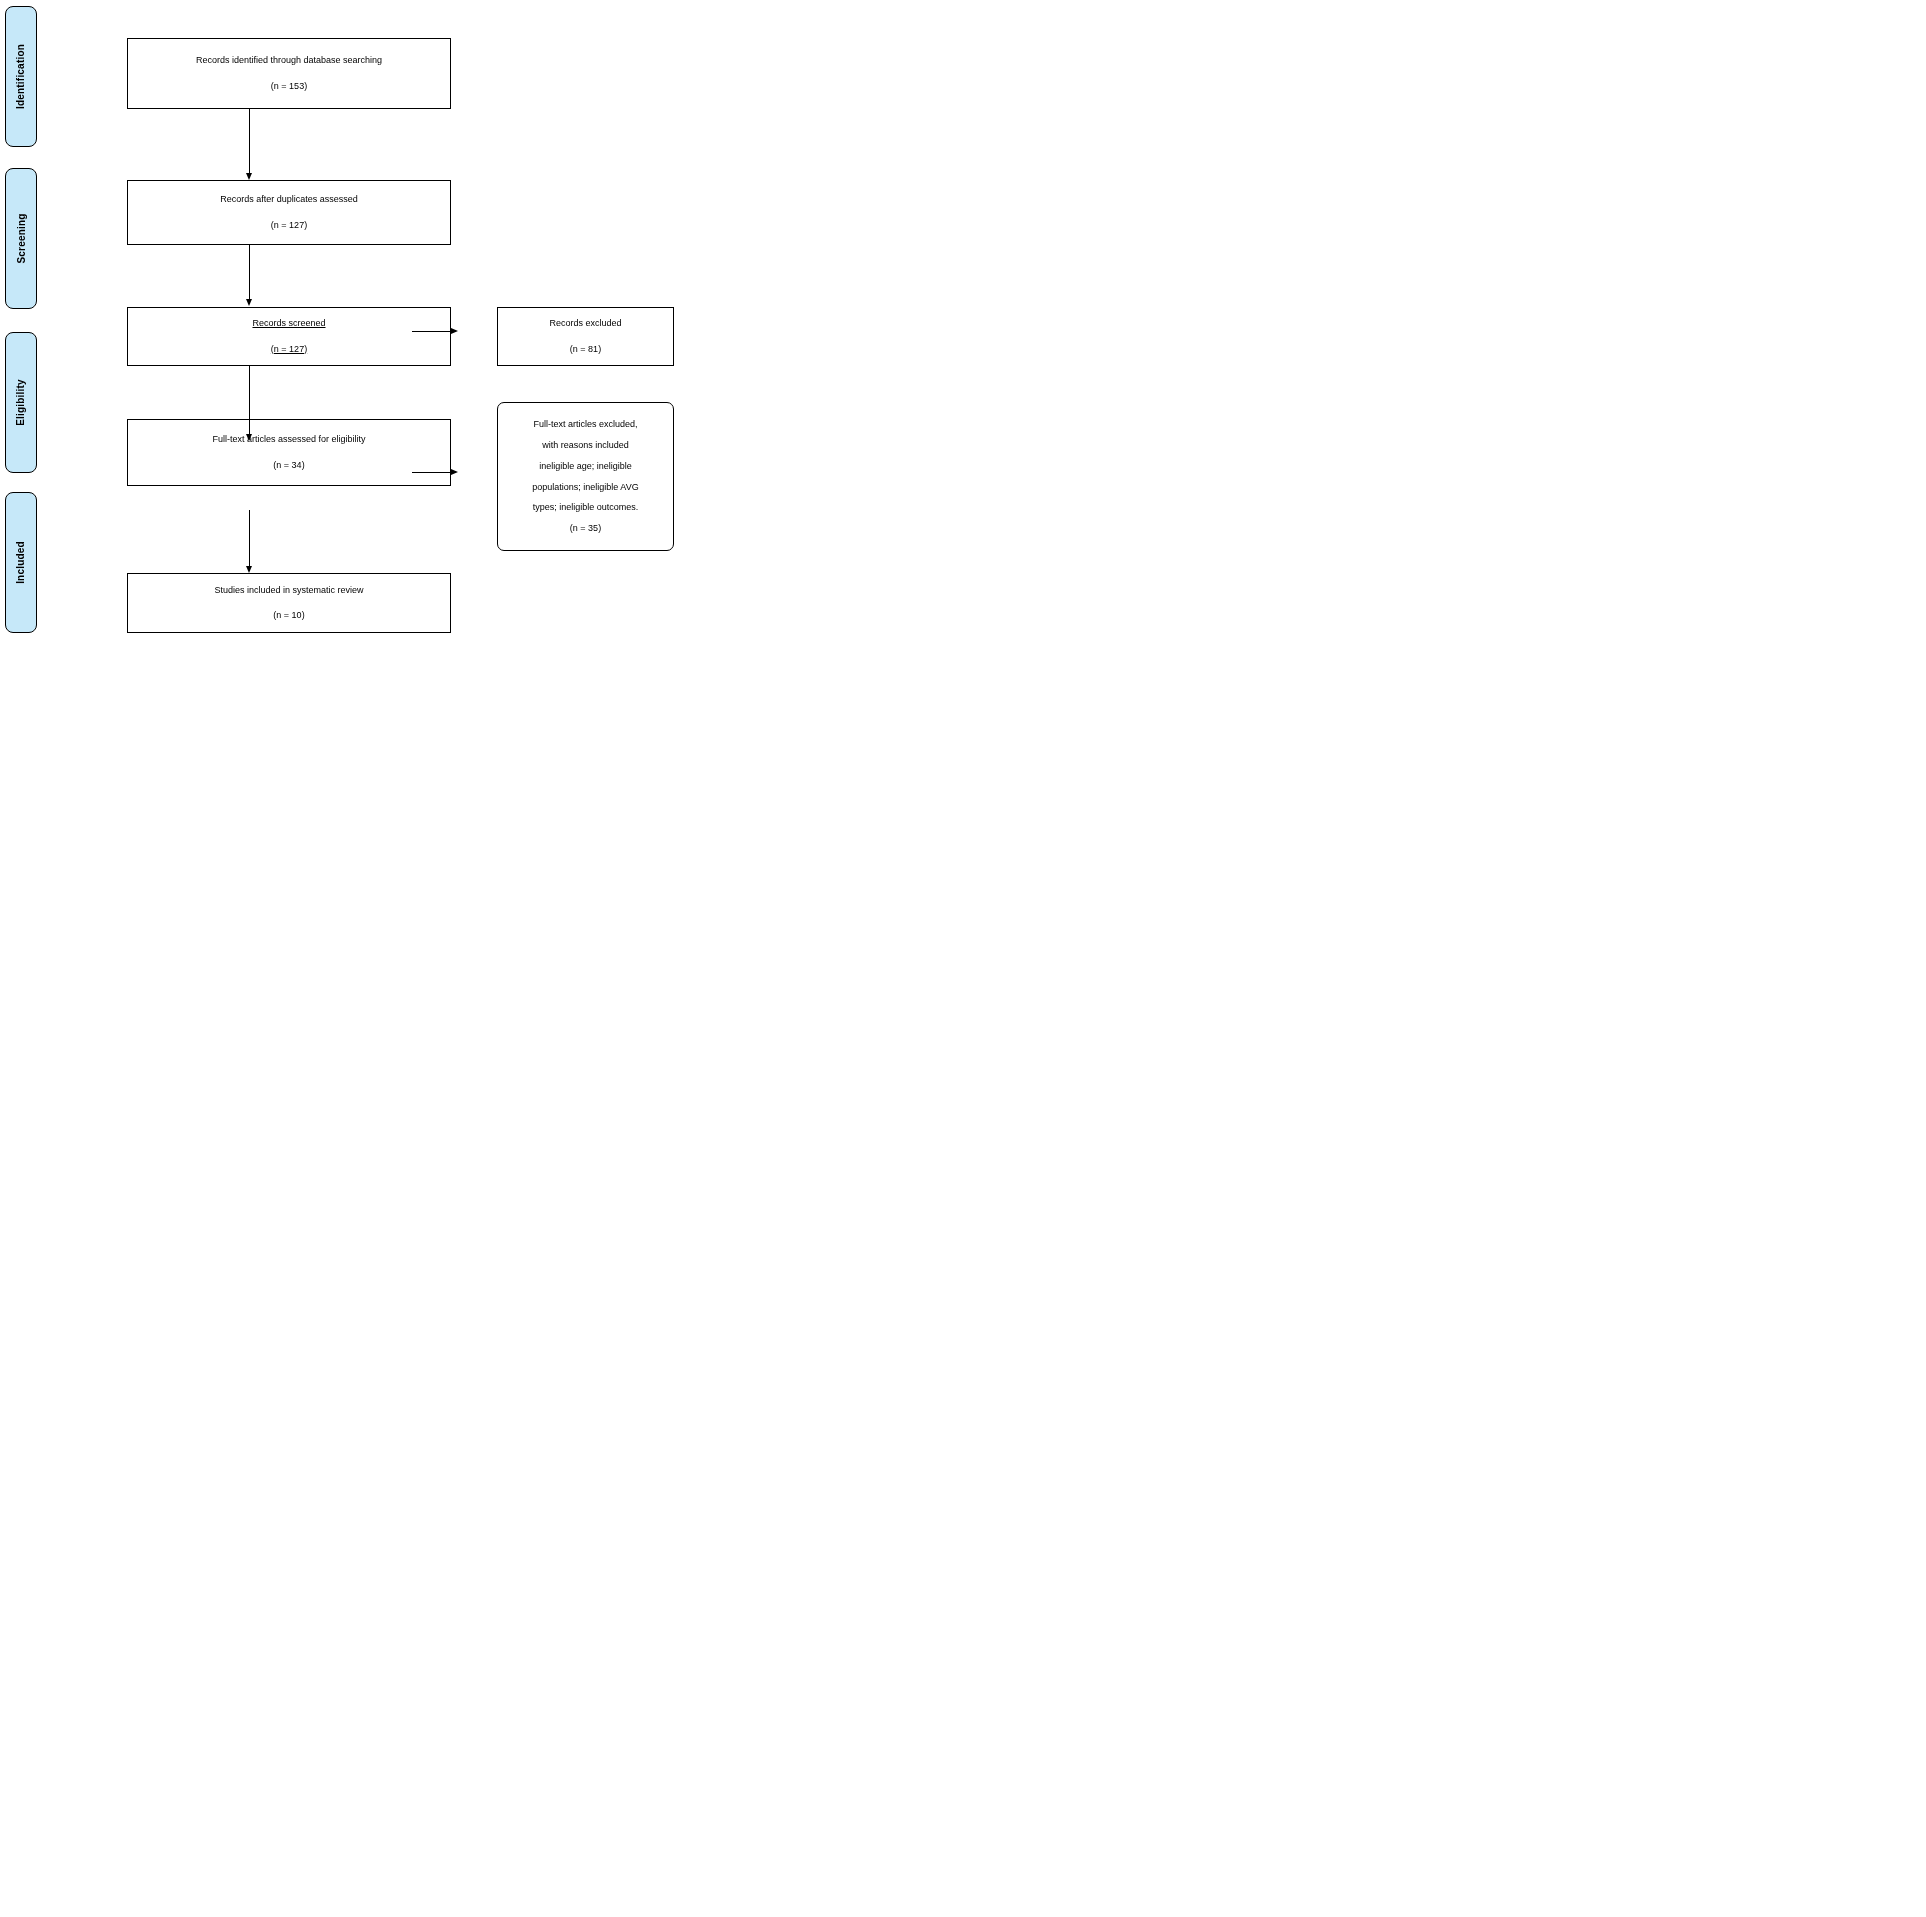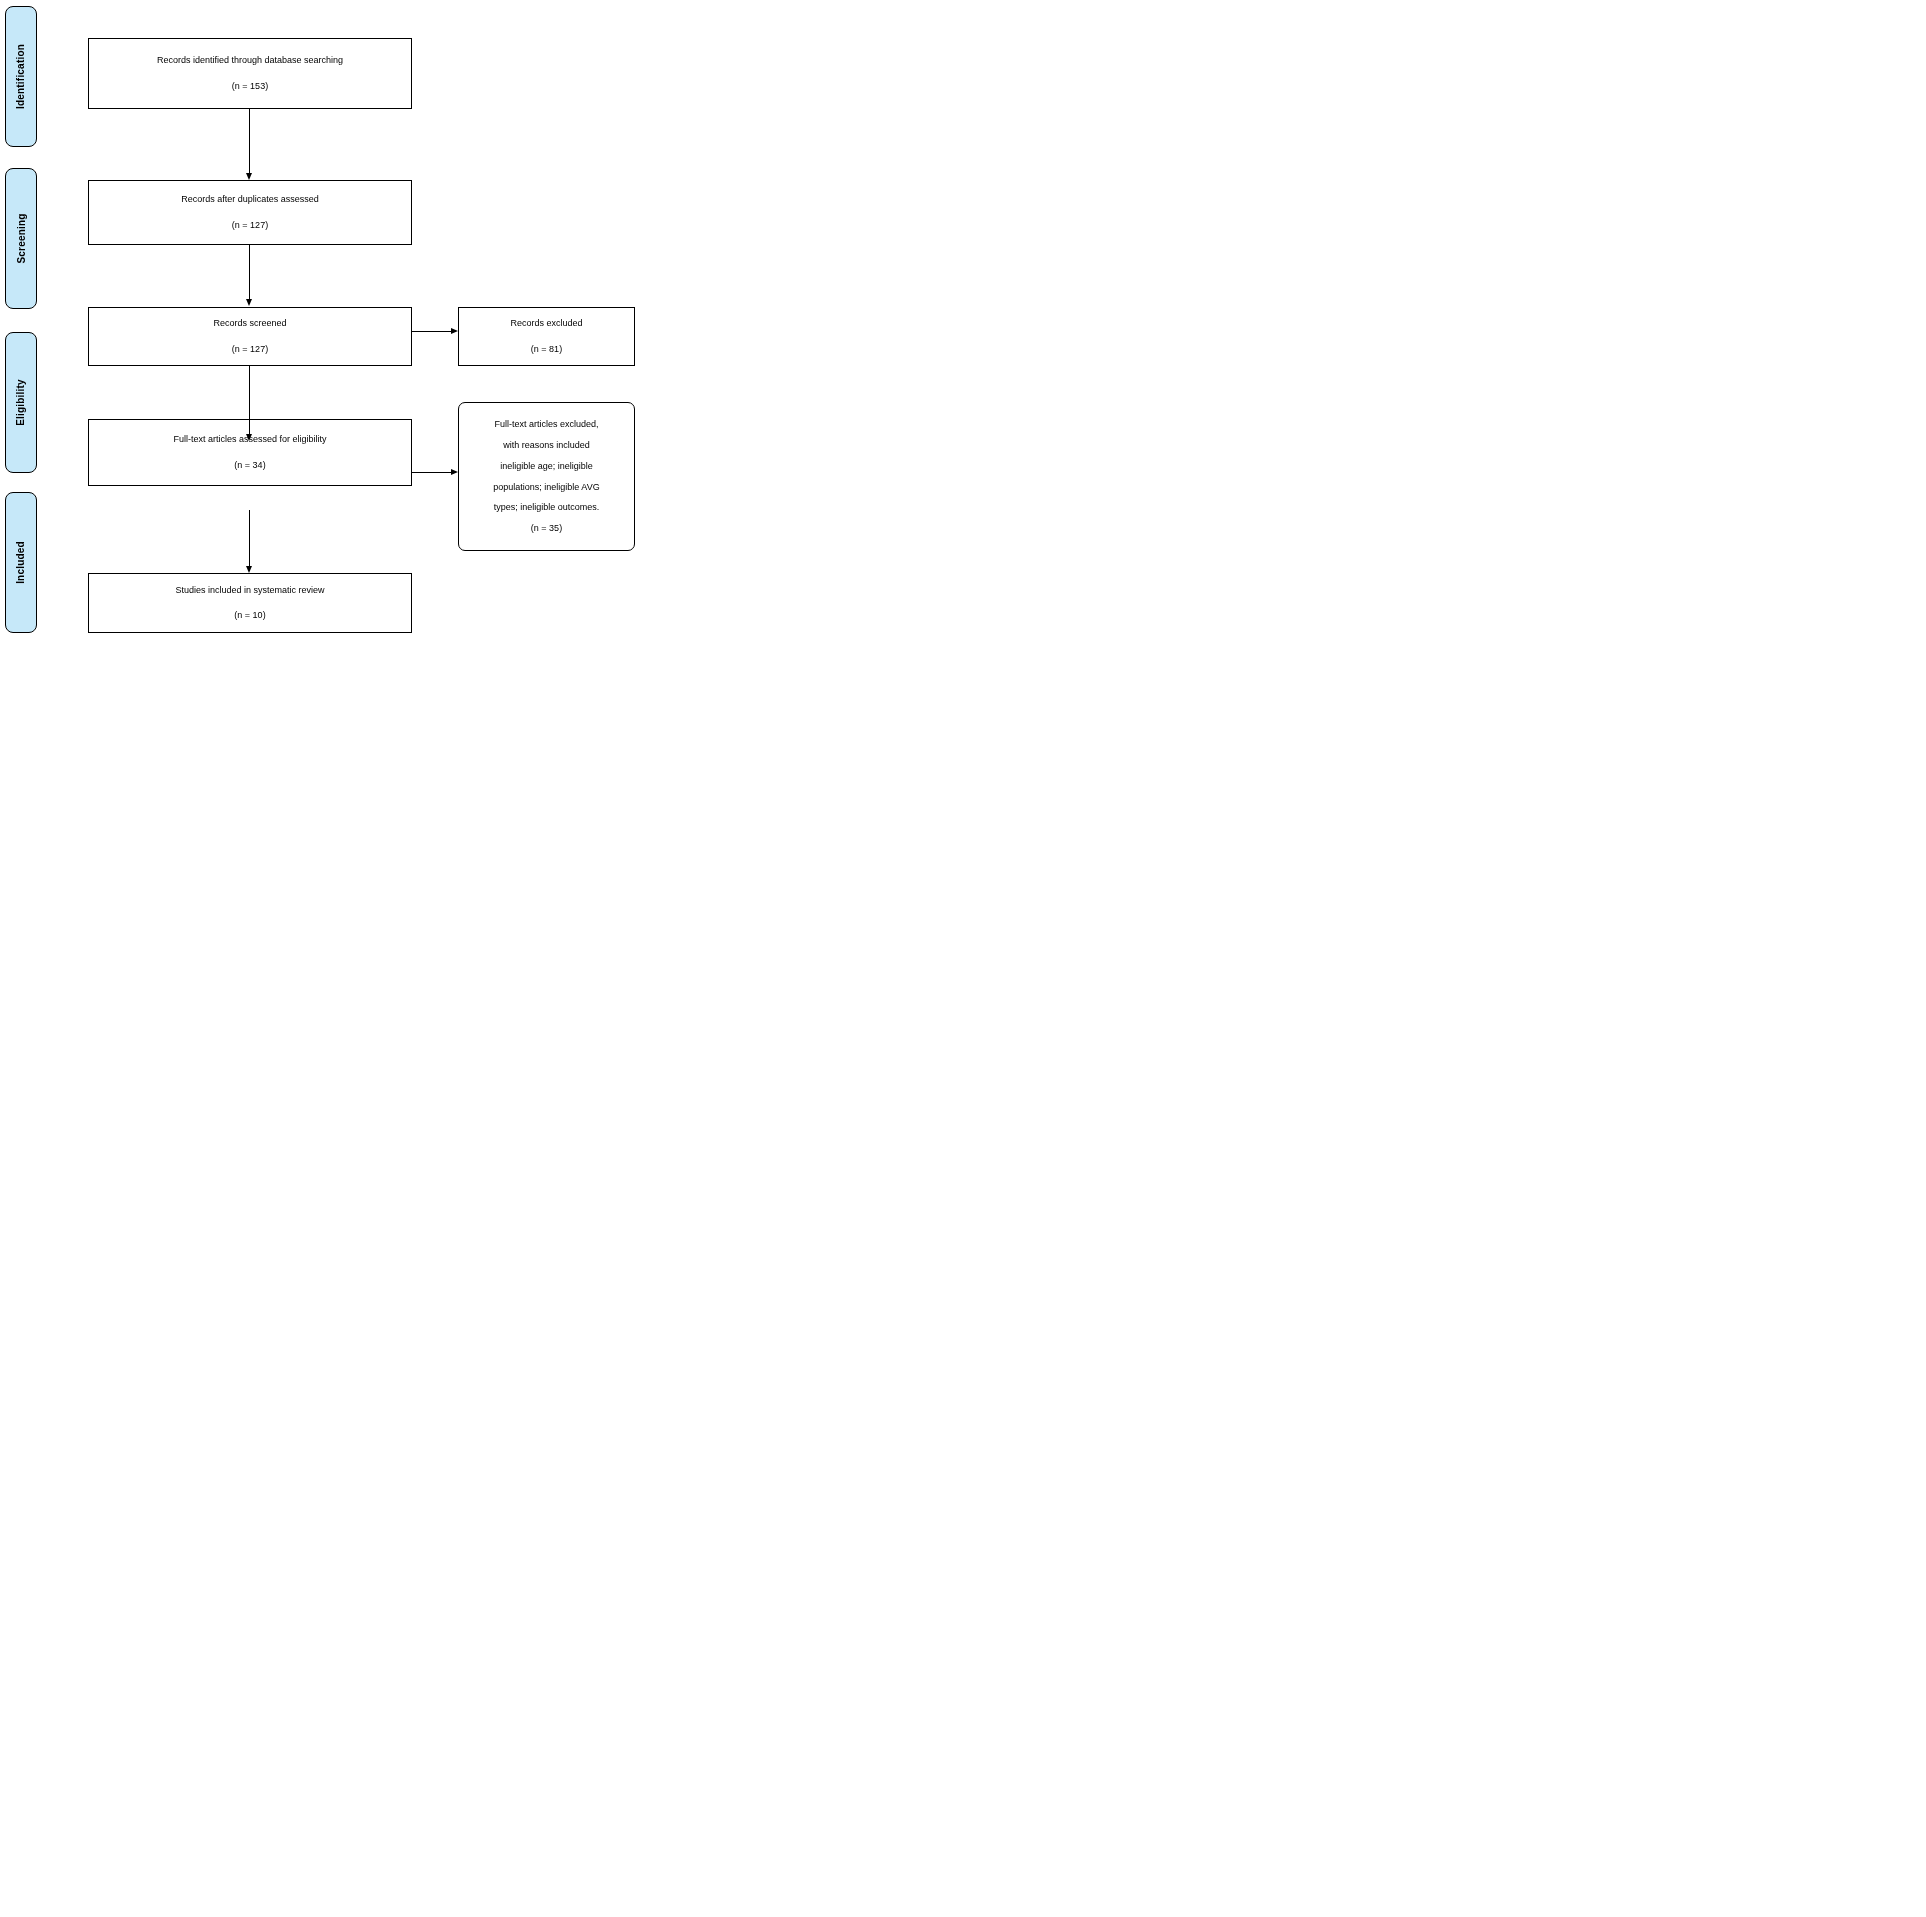--- a/index.html
+++ b/index.html
@@ -39,20 +39,21 @@
     background: #fff;
     border: 1.6px solid var(--ink, #000);
     display: flex;
     flex-direction: column;
     align-items: center;
     justify-content: center;
     text-align: center;
     row-gap: 14px;
     font-size: 9px;
     line-height: 1.25;
+    margin-left: 39px;
   }
   .box.main { left: 88px; width: 324px; }
   .box.side { left: 458px; width: 177px; }
   .box.side.multi { row-gap: 0; line-height: 2.3; padding: 4.3px 3.2px; border-radius: 7px; }
   .box .lbl { white-space: pre-line; }
 
   
   .arrow-v { position: absolute; width: 7.4px; }
   .arrow-v .shaft {
     position: absolute; left: 3.2px; top: 0; bottom: 7px; width: 1.1px;
@@ -99,21 +100,21 @@
   <div class="box main" style="top:38px; height:71px;">
     <span class="lbl">Records identified through database searching</span>
     <span class="cnt">(n = 153)</span>
   </div>
 
   <div class="box main" style="top:180px; height:65px;">
     <span class="lbl">Records after duplicates assessed</span>
     <span class="cnt">(n = 127)</span>
   </div>
 
-  <div class="box main" style="top:307px; height:59px;">
+  <div class="box main" style="top:307px; height:59px;text-decoration:underline;">
     <span class="lbl">Records screened</span>
     <span class="cnt">(n = 127)</span>
   </div>
 
   <div class="box main" style="top:419px; height:67px;">
     <span class="lbl">Full-text articles assessed for eligibility</span>
     <span class="cnt">(n = 34)</span>
   </div>
 
   <div class="box main" style="top:573px; height:60px;">

